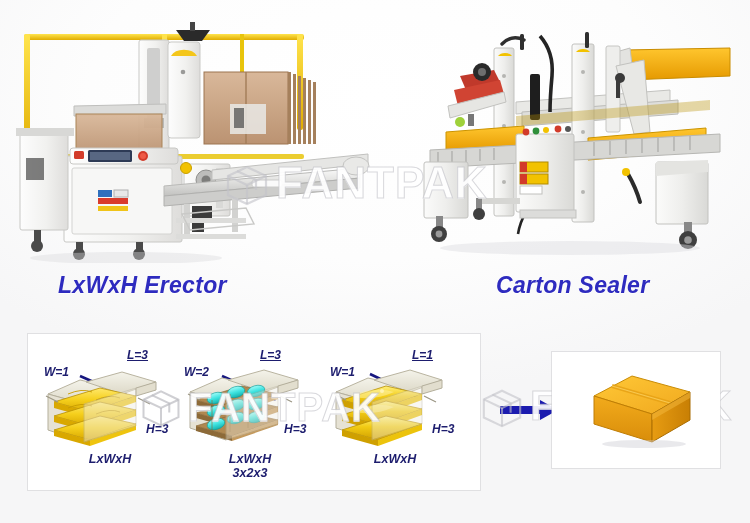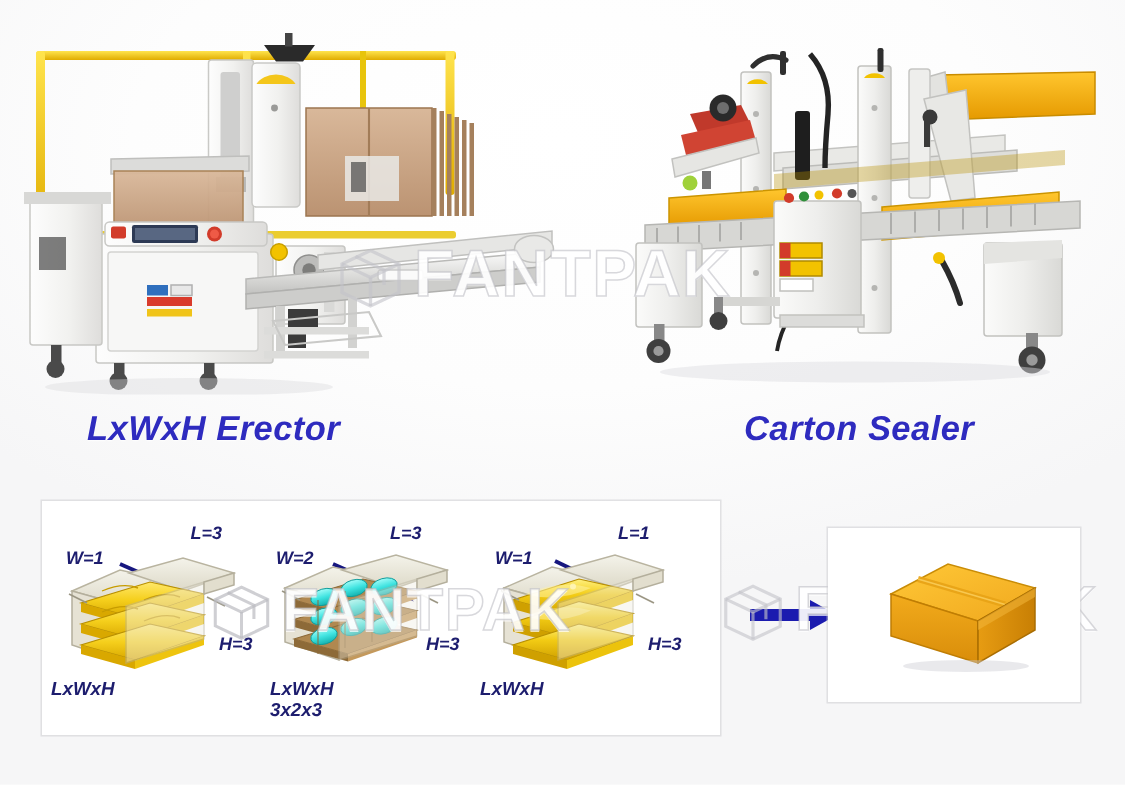--- a/index.html
+++ b/index.html
@@ -65,31 +65,31 @@
   #diagram-0{left:6px;width:152px;}
   #diagram-1{left:152px;width:140px;}
   #diagram-2{left:292px;width:150px;}
 
   .dim-label{
     position:absolute;
     font-style:italic;font-weight:bold;font-size:12px;
     color:#1d1d6e;white-space:nowrap;
   }
   .lbl-w{left:10px;top:11px;margin-top:20px;}
-  .lbl-l{left:93px;top:14px;}
+  .lbl-l{left:93px;top:14px;text-decoration:underline;}
   .lbl-h{left:112px;top:88px;}
   #diagram-1 .lbl-w{left:4px;text-align:right;}
   #diagram-1 .lbl-l{left:80px;}
   #diagram-1 .lbl-h{left:104px;}
   #diagram-2 .lbl-w{left:10px;}
   #diagram-2 .lbl-l{left:92px;}
   #diagram-2 .lbl-h{left:112px;}
 
   .spec{
-    position:absolute;left:0;right:0;text-align:left;
+    position:absolute;left:0;right:0;text-align:center;
     font-style:italic;font-weight:bold;font-size:12.5px;
     color:#1d1d6e;line-height:14px;
   }
   .spec-1{top:118px;}
   .spec-2{top:132px;}
 
   .box-svg{position:absolute;left:4px;top:26px;}
 
   
   #transfer-arrow{position:absolute;left:500px;top:398px;}

